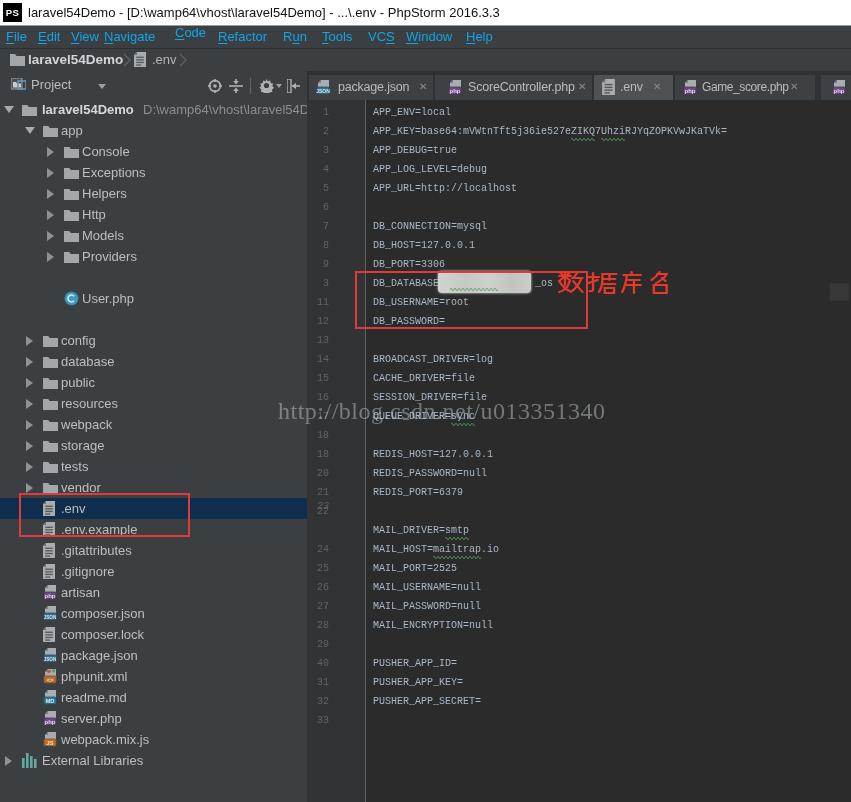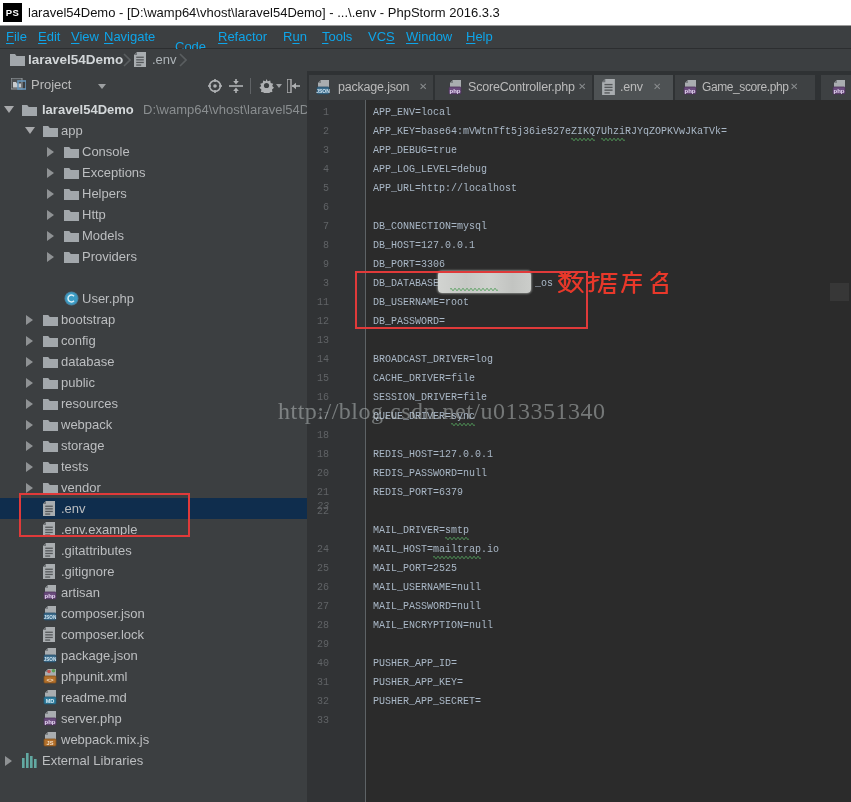--- a/index.html
+++ b/index.html
@@ -62,21 +62,21 @@
   <div id="titlebar" class="abs"></div>
   <div id="pslogo" class="abs">PS</div>
   <div id="titletext" class="abs">laravel54Demo - [D:\wamp64\vhost\laravel54Demo] - ...\.env - PhpStorm 2016.3.3</div>
 
   <div id="menubar" class="abs"></div>
   <div id="menuitems">
     <div class="mitem" style="left:6px;top:26px;"><span class="mn">F</span>ile</div>
     <div class="mitem" style="left:38px;top:26px;"><span class="mn">E</span>dit</div>
     <div class="mitem" style="left:71px;top:26px;"><span class="mn">V</span>iew</div>
     <div class="mitem" style="left:104px;top:26px;"><span class="mn">N</span>avigate</div>
-    <div class="mitem" style="left:175px;top:36px;"><span class="mn">C</span>ode</div>
+    <div class="mitem" style="left:175px;top:22px;"><span class="mn">C</span>ode</div>
     <div class="mitem" style="left:218px;top:26px;"><span class="mn">R</span>efactor</div>
     <div class="mitem" style="left:283px;top:26px;">R<span class="mn">u</span>n</div>
     <div class="mitem" style="left:322px;top:26px;"><span class="mn">T</span>ools</div>
     <div class="mitem" style="left:368px;top:26px;">VC<span class="mn">S</span></div>
     <div class="mitem" style="left:406px;top:26px;"><span class="mn">W</span>indow</div>
     <div class="mitem" style="left:466px;top:26px;"><span class="mn">H</span>elp</div>
   </div>
 
   <div id="crumbbar" class="abs">
     <svg class="abs" style="left:10px;top:3px;" width="15" height="14" viewBox="0 0 15 14">
@@ -247,27 +247,20 @@
         </svg>
         <div class="tlabel" style="left:82px;">Providers</div>
       </div>
     <div class="trow" style="top:188px;">
         <svg class="abs" style="left:64px;top:3px;" width="15" height="15" viewBox="0 0 15 15">
           <circle cx="7.5" cy="7.5" r="7" fill="#47809f"></circle>
           <circle cx="7.5" cy="7.5" r="6" fill="#3b9cc4"></circle>
           <path d="M10 5.3 a3.4 3.4 0 1 0 0 4.4" stroke="#d9eef6" stroke-width="1.5" fill="none"></path>
         </svg>
         <div class="tlabel" style="left:82px;">User.php</div>
-      </div>
-    <div class="trow" style="top:209px;">
-        <div class="arrow arr-col" style="left:26px;top:6px;"></div>
-        <svg class="abs" style="left:43px;top:4px;" width="15" height="13" viewBox="0 0 15 13">
-          <path d="M0 2 h5.2 l1.6 2 H15 v9 H0 z" fill="#a2a7ab"></path>
-        </svg>
-        <div class="tlabel" style="left:61px;">bootstrap</div>
       </div>
     <div class="trow" style="top:230px;">
         <div class="arrow arr-col" style="left:26px;top:6px;"></div>
         <svg class="abs" style="left:43px;top:4px;" width="15" height="13" viewBox="0 0 15 13">
           <path d="M0 2 h5.2 l1.6 2 H15 v9 H0 z" fill="#a2a7ab"></path>
         </svg>
         <div class="tlabel" style="left:61px;">config</div>
       </div>
     <div class="trow" style="top:251px;">
         <div class="arrow arr-col" style="left:26px;top:6px;"></div>

